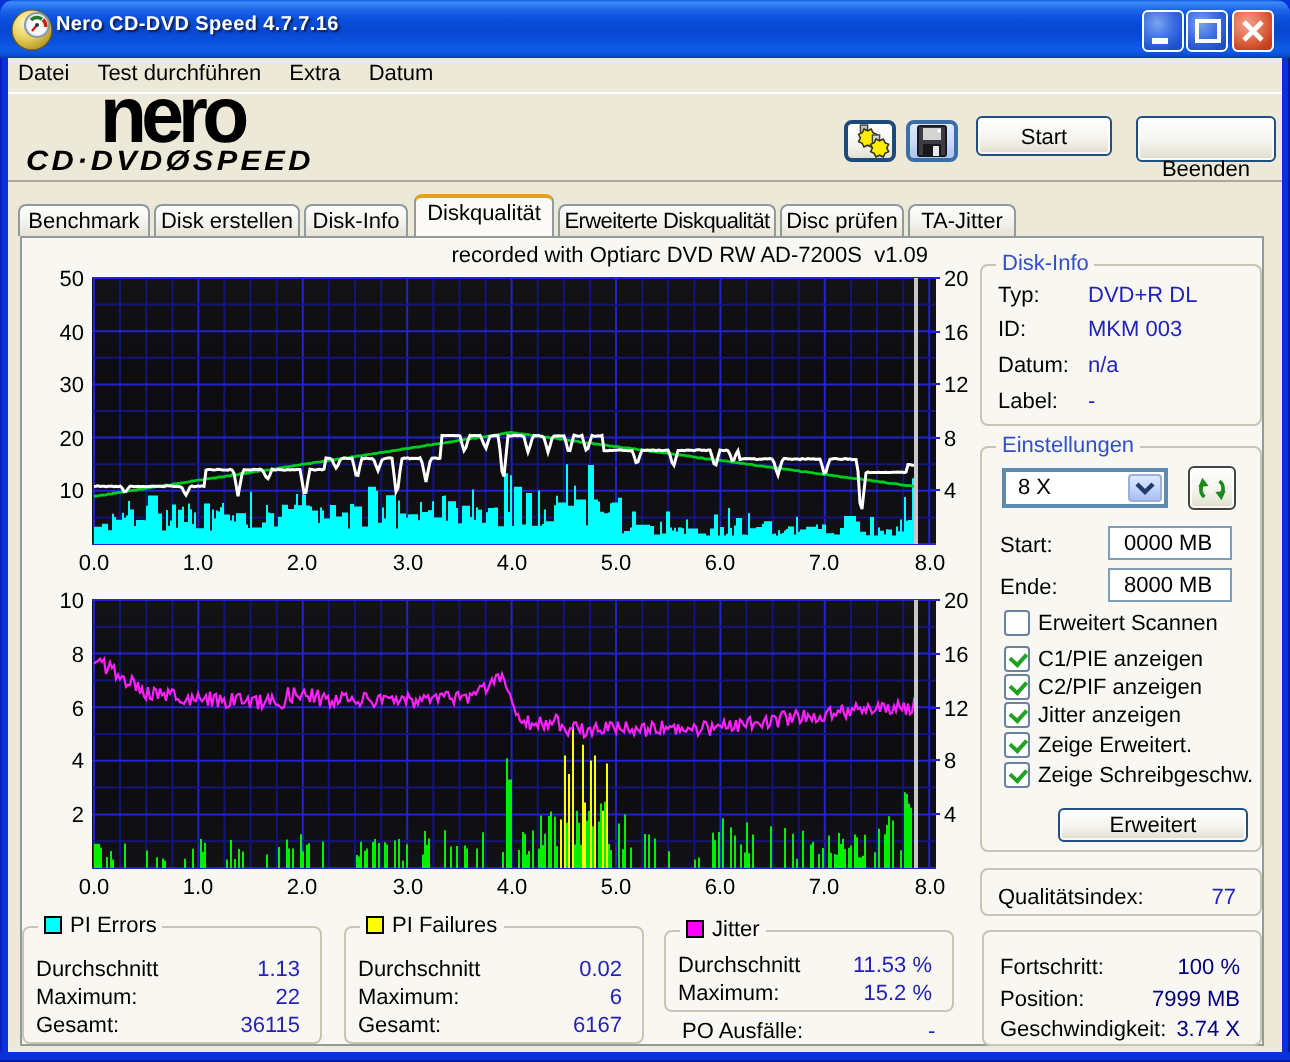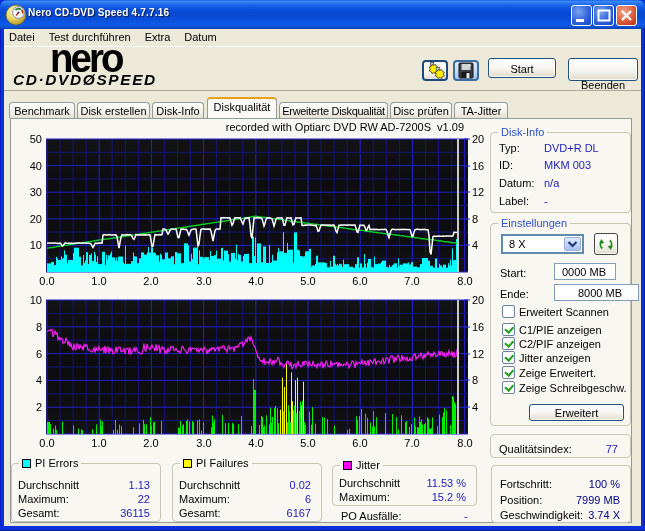--- a/index.html
+++ b/index.html
@@ -308,21 +308,21 @@
         <path d="M7.2 14.5 A5 5 0 0 1 6.6 7.5"></path>
               <path d="M14.8 6.5 A5 5 0 0 1 15.4 13.5"></path>
             </g>
         <path d="M4.2 9.5 L9.3 9.0 L6.2 4.9 z" fill="#1a8a1a"></path>
         <path d="M17.8 11.5 L12.7 12.0 L15.8 16.1 z" fill="#1a8a1a"></path>
         </svg>
       </div>
       <div class="row" style="left:9px;top:43px">Start:</div>
       <div class="field" style="left:63px;top:39px;width:62px;height:17px;padding-left:7px">0000 MB</div>
       <div class="row" style="left:9px;top:64px">Ende:</div>
-      <div class="field" style="left:63px;top:60px;width:85px;height:17px;padding-left:23px">8000 MB</div>
+      <div class="field" style="left:63px;top:60px;width:62px;height:17px;padding-left:7px">8000 MB</div>
       <div class="cb" style="left:11px;top:81px"></div>
         <div class="row" style="left:28px;top:82px">Erweitert Scannen</div>
       <div class="cb ck" style="left:11px;top:99px"></div>
         <div class="row" style="left:28px;top:100px">C1/PIE anzeigen</div>
       <div class="cb ck" style="left:11px;top:113px"></div>
         <div class="row" style="left:28px;top:114px">C2/PIF anzeigen</div>
       <div class="cb ck" style="left:11px;top:127px"></div>
         <div class="row" style="left:28px;top:128px">Jitter anzeigen</div>
       <div class="cb ck" style="left:11px;top:142px"></div>
         <div class="row" style="left:28px;top:143px">Zeige Erweitert.</div>

